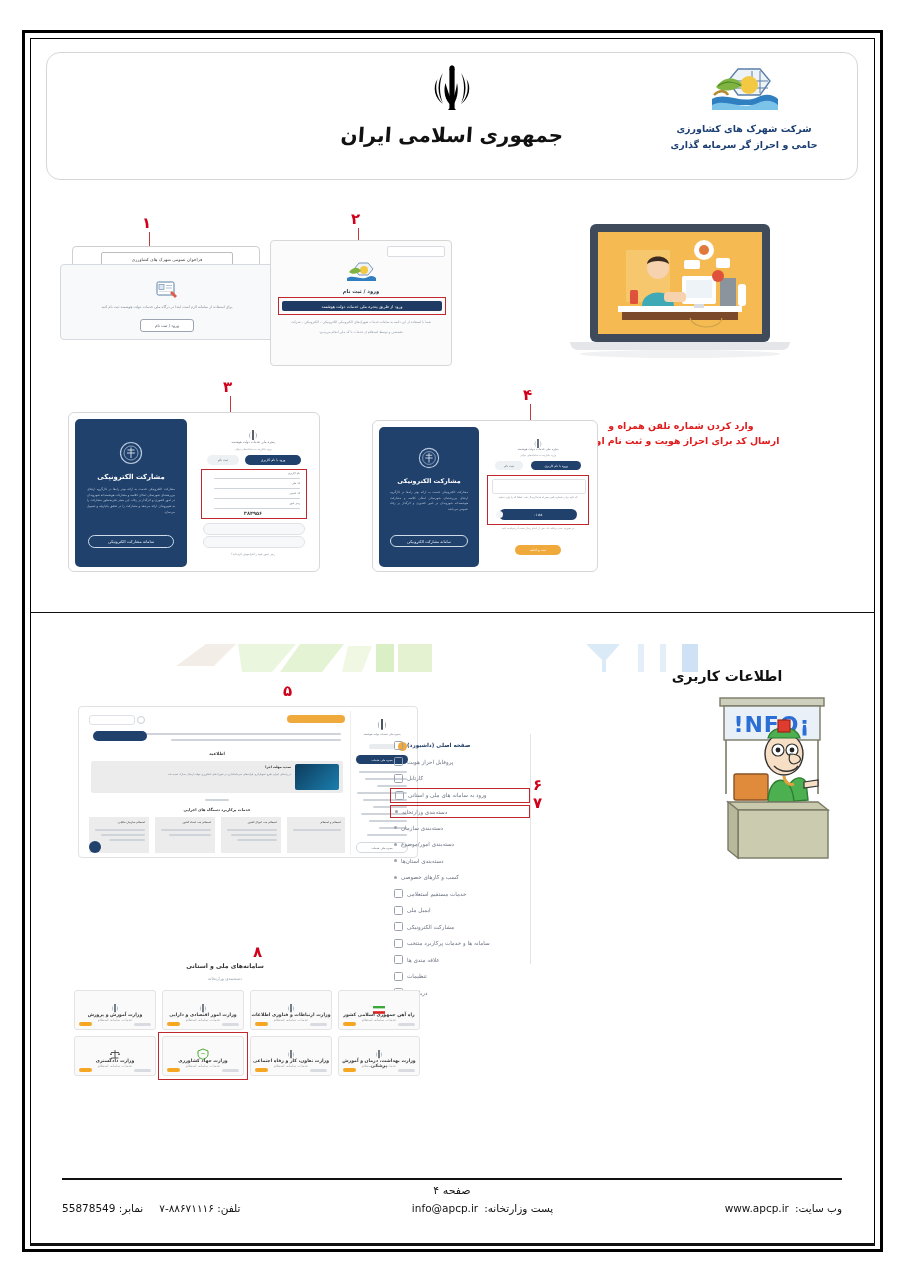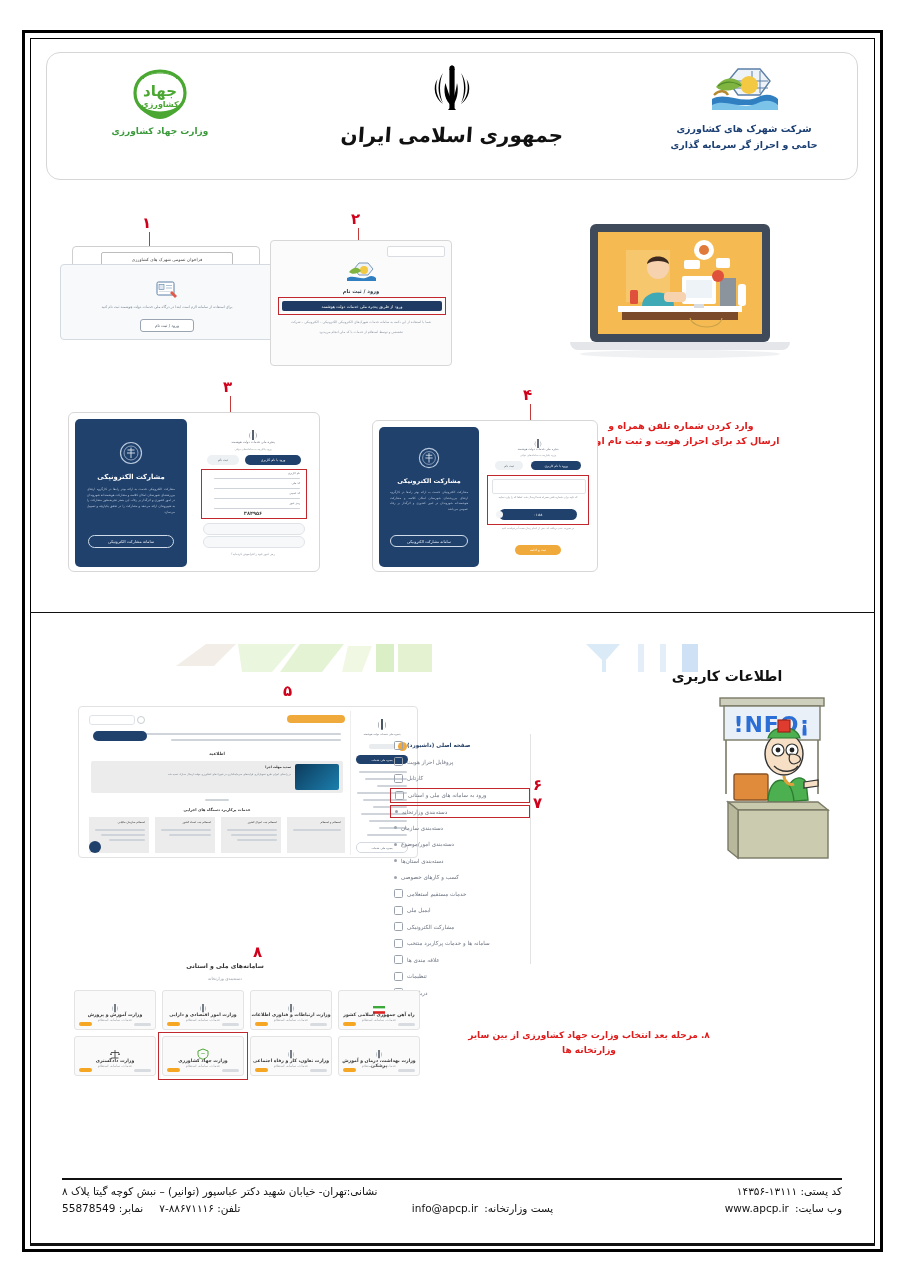--- a/index.html
+++ b/index.html
@@ -191,32 +191,20 @@
           <path d="M32 12 C38 20 38 34 32 42 C36 34 36 20 32 12 Z" fill="#000"></path>
           <path d="M8.5 18 C3 26 6 38 14 43 C7 36 6 26 8.5 18 Z" fill="#000"></path>
           <path d="M37.5 18 C43 26 40 38 32 43 C39 36 40 26 37.5 18 Z" fill="#000"></path>
           <path d="M16.5 22 C14 30 16 40 23 45 C28 40 30 30 28 22 C27 30 25 36 23 39 C21 36 18.6 30 16.5 22 Z" fill="#000"></path>
           <path d="M23 44 L19 49 h8 Z" fill="#000"></path>
         </svg>
       </div>
       <div class="country-name">جمهوری اسلامی ایران</div>
     </div>
 
-    <div class="hdr-right">
-      <div class="logo-jihad">
-        <svg width="62" height="58" viewBox="0 0 62 58">
-          <path d="M31 6 C46 6 56 16 56 28 C56 40 46 50 31 50 C16 50 6 40 6 28 C6 16 16 6 31 6 Z" fill="none" stroke="#4aa832" stroke-width="3.2"></path>
-          <path d="M9 36 C16 50 46 50 53 36 C50 48 38 54 31 54 C24 54 12 48 9 36 Z" fill="#4aa832"></path>
-          <text x="31" y="31" font-family="DejaVu Sans" font-size="15" font-weight="bold" fill="#4aa832" text-anchor="middle">جهاد</text>
-          <text x="31" y="42" font-family="DejaVu Sans" font-size="8" font-weight="bold" fill="#4aa832" text-anchor="middle">کشاورزی</text>
-          <path d="M14 14 C20 6 42 6 48 14" stroke="#4aa832" stroke-width="1" fill="none"></path>
-        </svg>
-      </div>
-      <div class="min-line">وزارت جهاد کشاورزی</div>
-    </div>
   </div>
 
   <div class="sec1">
 
     <div class="step-num" style="left:96px;top:18px;">۱</div>
     <div class="callout-line" style="left:103px;top:36px;width:1px;height:18px;background:#c23b3b;"></div>
 
     <div class="shotbox" style="left:26px;top:50px;width:188px;height:72px;border:1px solid #cfcfcf;">
       <div style="position:absolute;left:28px;top:5px;width:130px;height:13px;border:1px solid #bdbdbd;border-radius:2px;background:#fff;
                   font-size:4.4px;color:#4a4a4a;display:flex;align-items:center;justify-content:center;">فراخوان عمومی شهرک های کشاورزی</div>
@@ -686,32 +674,25 @@
               <path d="M8 3 C9.4 5 9.4 8 8 10 C8.9 8 8.9 5 8 3 Z" fill="#2e3b4a"></path>
             </svg>
         </div>
         <div class="mc-name" style="top:21px;">وزارت بهداشت، درمان و آموزش پزشکی</div>
         <div class="mc-sub" style="top:27px;">خدمات، سامانه، استعلام</div>
         <div class="mc-badge" style="left:4px;bottom:3px;width:13px;"></div>
         <div class="mc-link" style="right:4px;bottom:3px;width:17px;"></div>
       </div>
     </div>
 
-    <div class="blk-sub" style="left:378px;top:400px;width:330px;font-size:9px;line-height:1.7;">
-      <span>۸. مرحله بعد انتخاب وزارت جهاد کشاورزی از بین سایر</span><br>
-      <span>وزارتخانه ها</span>
-    </div>
   </div>
 
   <div class="footer">
     <div class="f-rule"></div>
-    <div class="f-row">
-      <div class="r" style="flex:0 0 auto;order:2;">نشانی:تهران- خیابان شهید دکتر عباسپور (توانیر) – نبش کوچه گیتا پلاک ۸</div>
-      <div style="flex:0 0 auto;order:1;">کد پستی: ۱۳۱۱۱-۱۴۳۵۶</div>
-    </div>
+    <div class="f-page">صفحه ۴</div>
     <div class="f-row">
       <div style="order:3;display:flex;gap:16px;">
         <span>تلفن: ۸۸۶۷۱۱۱۶-۷</span>
         <span>نمابر: 55878549</span>
       </div>
       <div style="order:2;display:flex;gap:6px;align-items:center;">
         <span>پست وزارتخانه:</span>
         <span class="l">info@apcp.ir</span>
       </div>
       <div style="order:1;display:flex;gap:6px;align-items:center;">

